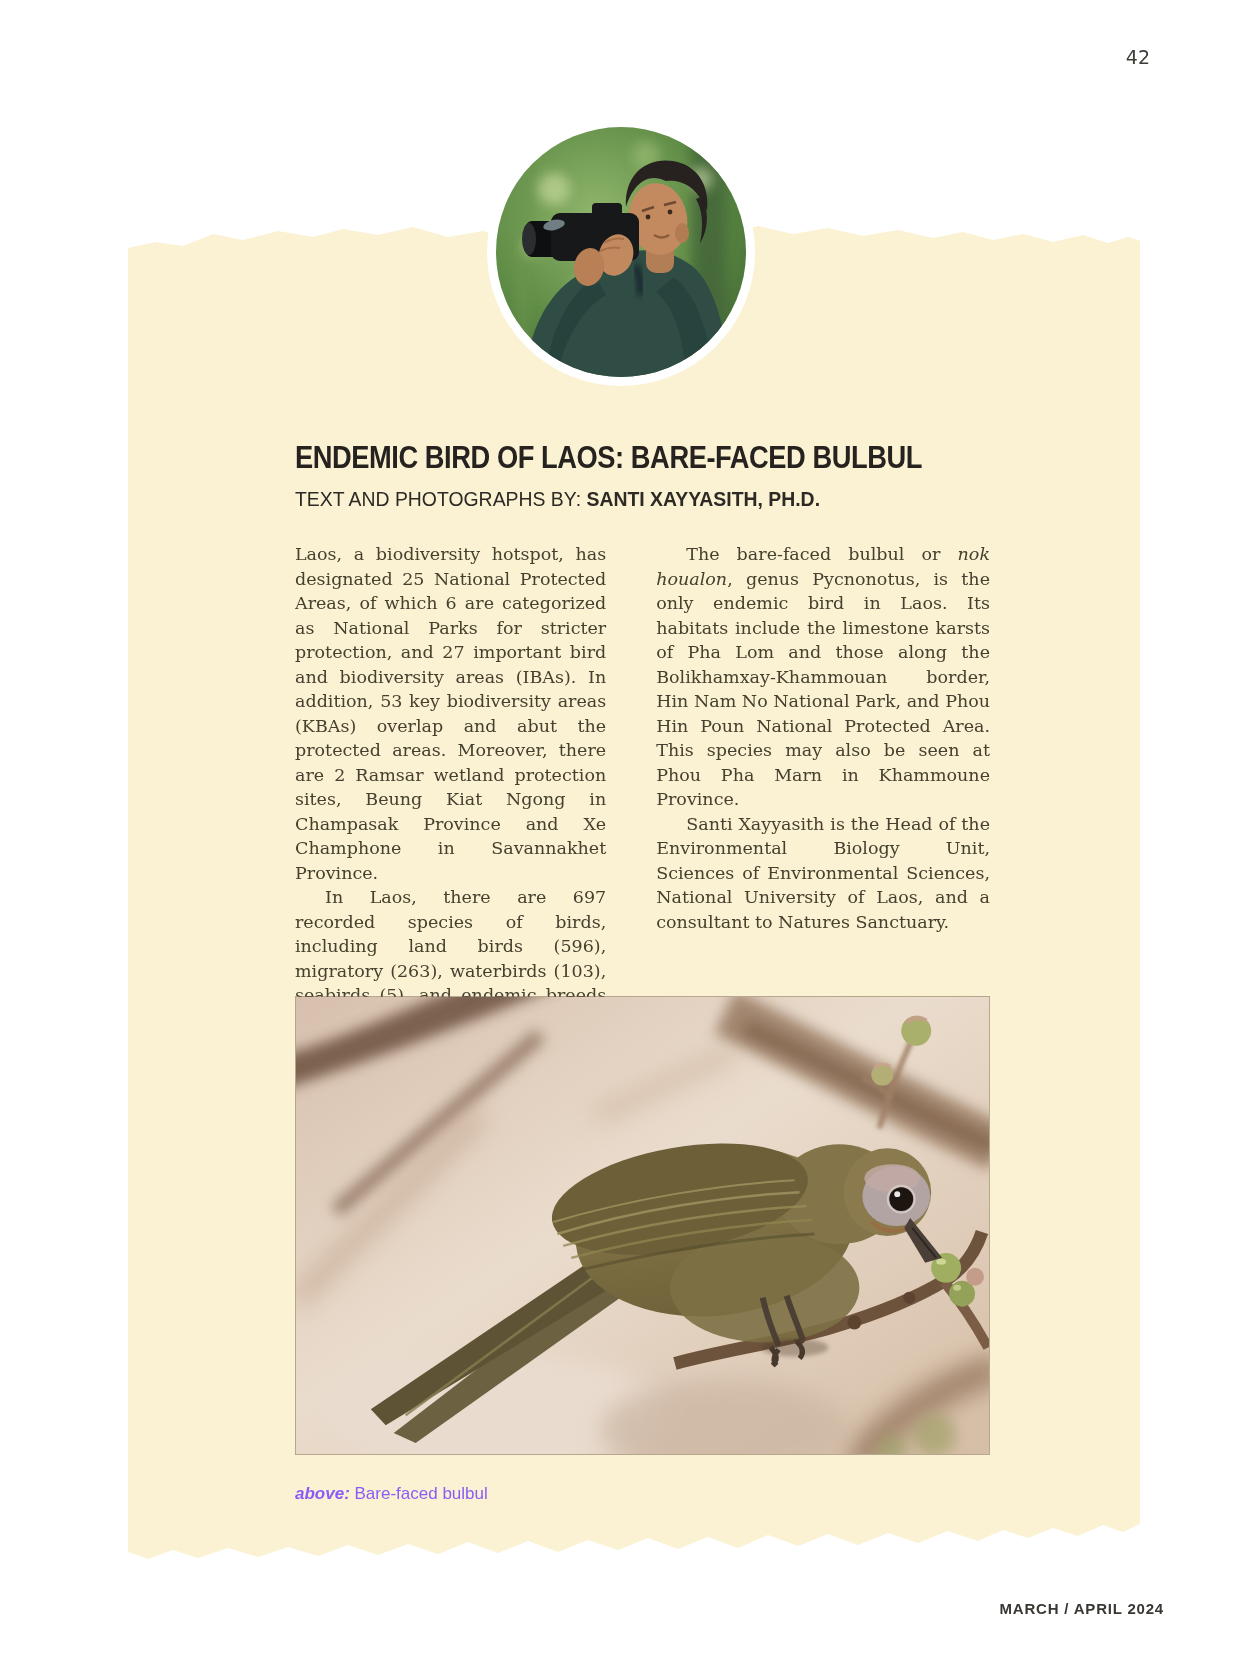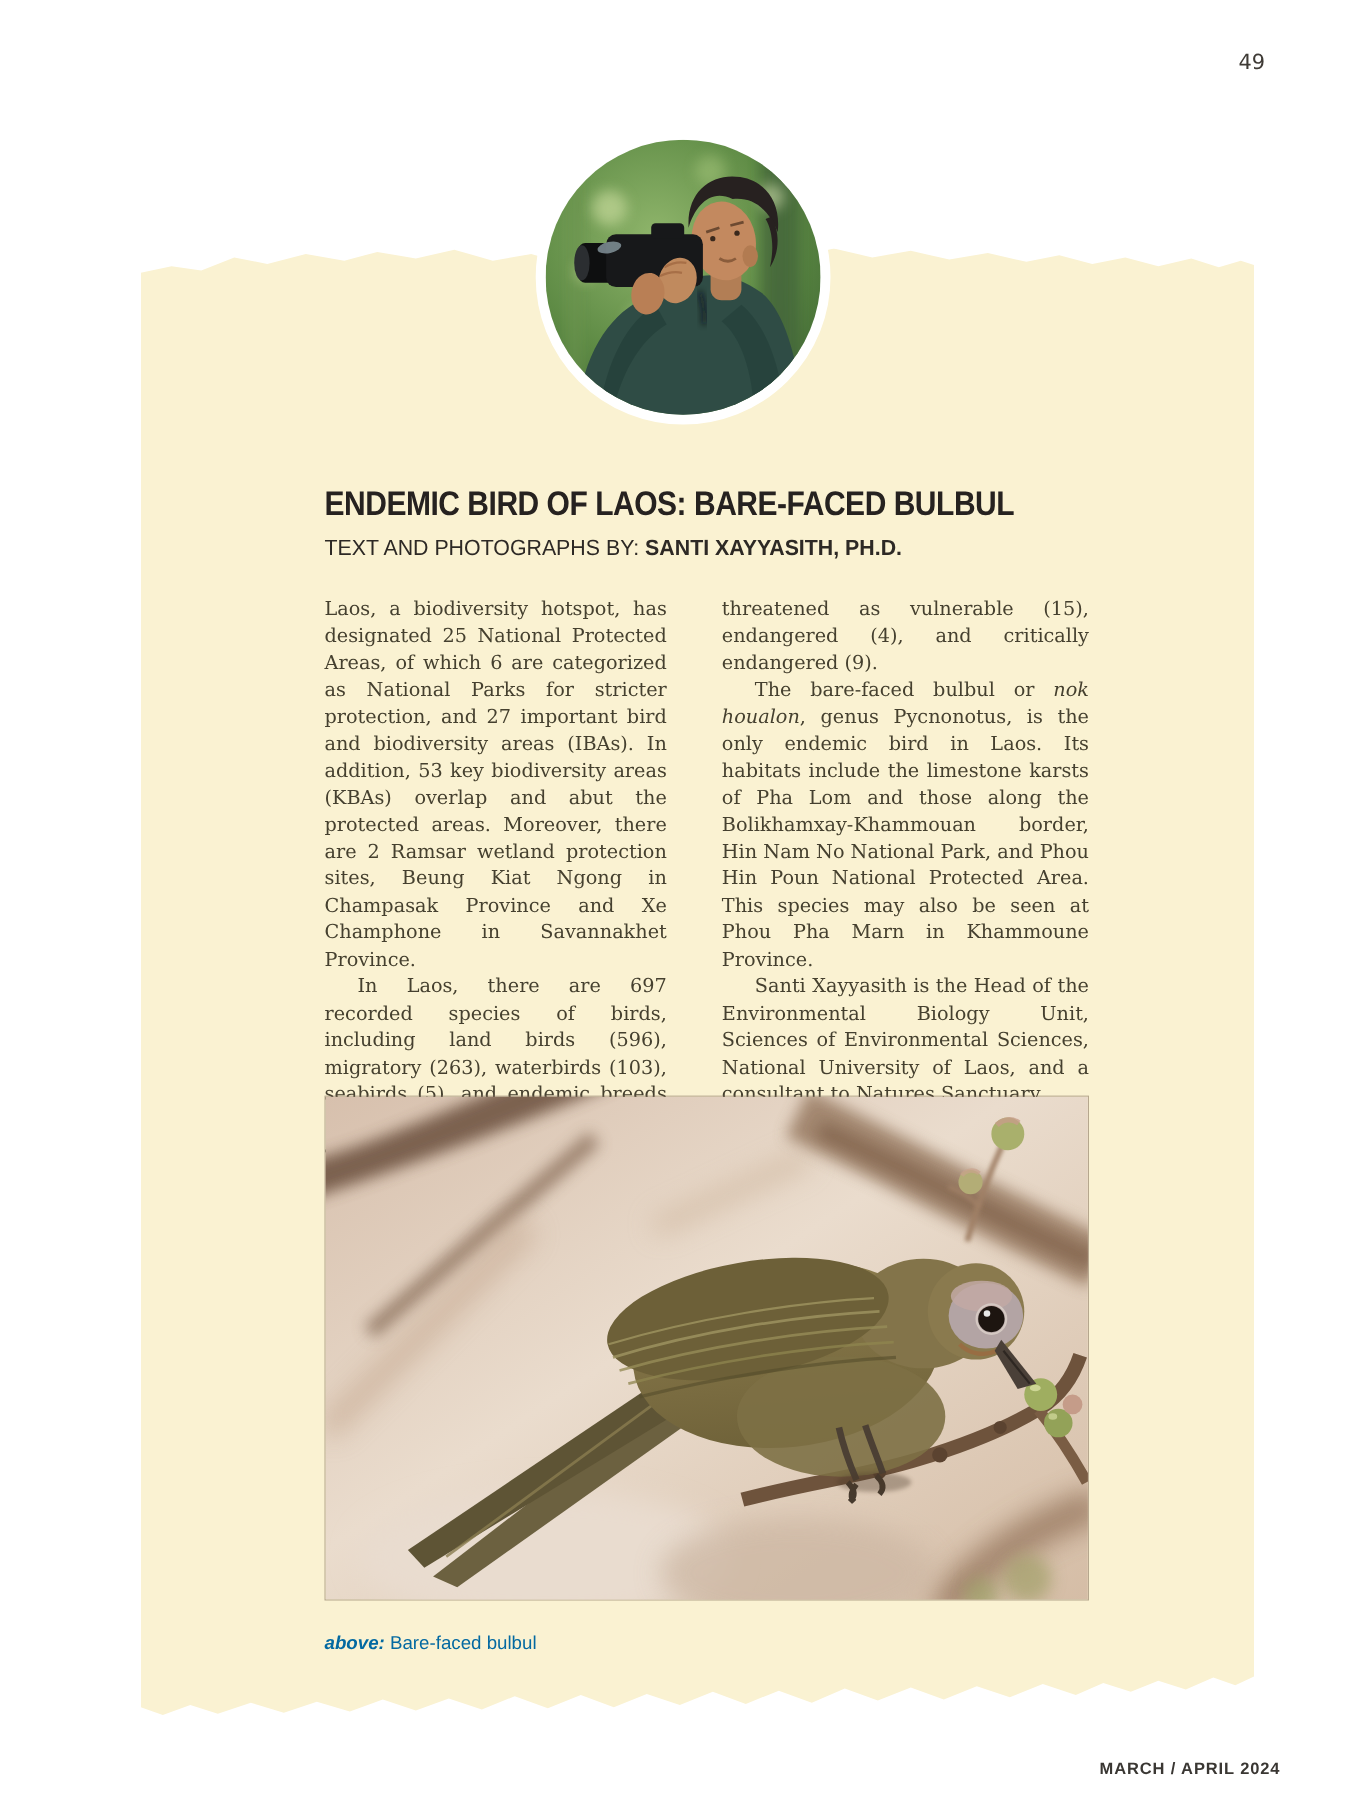--- a/index.html
+++ b/index.html
@@ -40,32 +40,32 @@
   .col-left{width:317px;}
   .col-right{width:340px;}
   .col p{margin:0;}
   .col p.indent{text-indent:30px;}
   .ital{font-style:italic;}
 
   .bird-photo{position:absolute;left:295px;top:996px;width:695px;height:459px;
       border:1px solid rgba(125,105,85,.55);box-sizing:border-box;}
   .bird-photo svg{display:block;width:693px;height:457px;}
 
-  .caption{position:absolute;left:295px;top:1484px;font-size:17px;color:#0369a1;}
+  .caption{position:absolute;left:295px;top:1484px;font-size:17px;color:#8b5cf6;}
   .caption .cap-label{font-weight:bold;font-style:italic;}
 
   .footer-date{position:absolute;top:1600px;right:76px;font-size:15px;font-weight:bold;
       letter-spacing:.8px;color:#3a3733;}
 </style>
 </head>
 <body>
 
 <div class="page">
 
-  <div class="page-number">49</div>
+  <div class="page-number">42</div>
 
   <div class="torn-panel"></div>
 
   <div class="portrait-ring">
     <svg viewBox="0 0 250 250">
       <defs>
         <radialGradient id="pbg" cx="40%" cy="35%" r="85%">
           <stop offset="0%" stop-color="#8fb56b"></stop>
           <stop offset="55%" stop-color="#5d8a44"></stop>
           <stop offset="100%" stop-color="#3a6130"></stop>
@@ -119,21 +119,20 @@
   <div class="title">ENDEMIC BIRD OF LAOS: BARE-FACED BULBUL</div>
 
   <div class="byline"><span>TEXT AND PHOTOGRAPHS BY: </span><b>SANTI XAYYASITH, PH.D.</b></div>
 
   <div class="body-cols">
     <div class="col col-left">
       <p>Laos, a biodiversity hotspot, has designated 25 National Protected Areas, of which 6 are categorized as National Parks for stricter protection, and 27 important bird and biodiversity areas (IBAs). In addition, 53 key biodiversity areas (KBAs) overlap and abut the protected areas. Moreover, there are 2 Ramsar wetland protection sites, Beung Kiat Ngong in Champasak Province and Xe Champhone in Savannakhet Province.</p>
       <p class="indent">In Laos, there are 697 recorded species of birds, including land birds (596), migratory (263), waterbirds (103), seabirds (5), and endemic breeds (1). Of the recorded species, 28 are deemed</p>
     </div>
     <div class="col col-right">
-      <p>threatened as vulnerable (15), endangered (4), and critically endangered (9).</p>
       <p class="indent"><span>The bare-faced bulbul or </span><span class="ital">nok houalon</span><span>, genus Pycnonotus, is the only endemic bird in Laos. Its habitats include the limestone karsts of Pha Lom and those along the Bolikhamxay-Khammouan border, Hin Nam No National Park, and Phou Hin Poun National Protected Area. This species may also be seen at Phou Pha Marn in Khammoune Province.</span></p>
       <p class="indent">Santi Xayyasith is the Head of the Environmental Biology Unit, Sciences of Environmental Sciences, National University of Laos, and a consultant to Natures Sanctuary.</p>
     </div>
   </div>
 
   <div class="bird-photo">
     <svg viewBox="0 0 695 459" preserveAspectRatio="none">
       <defs>
         <linearGradient id="bbg" x1="0" y1="0" x2="1" y2="1">
           <stop offset="0%" stop-color="#d7c0ad"></stop>

